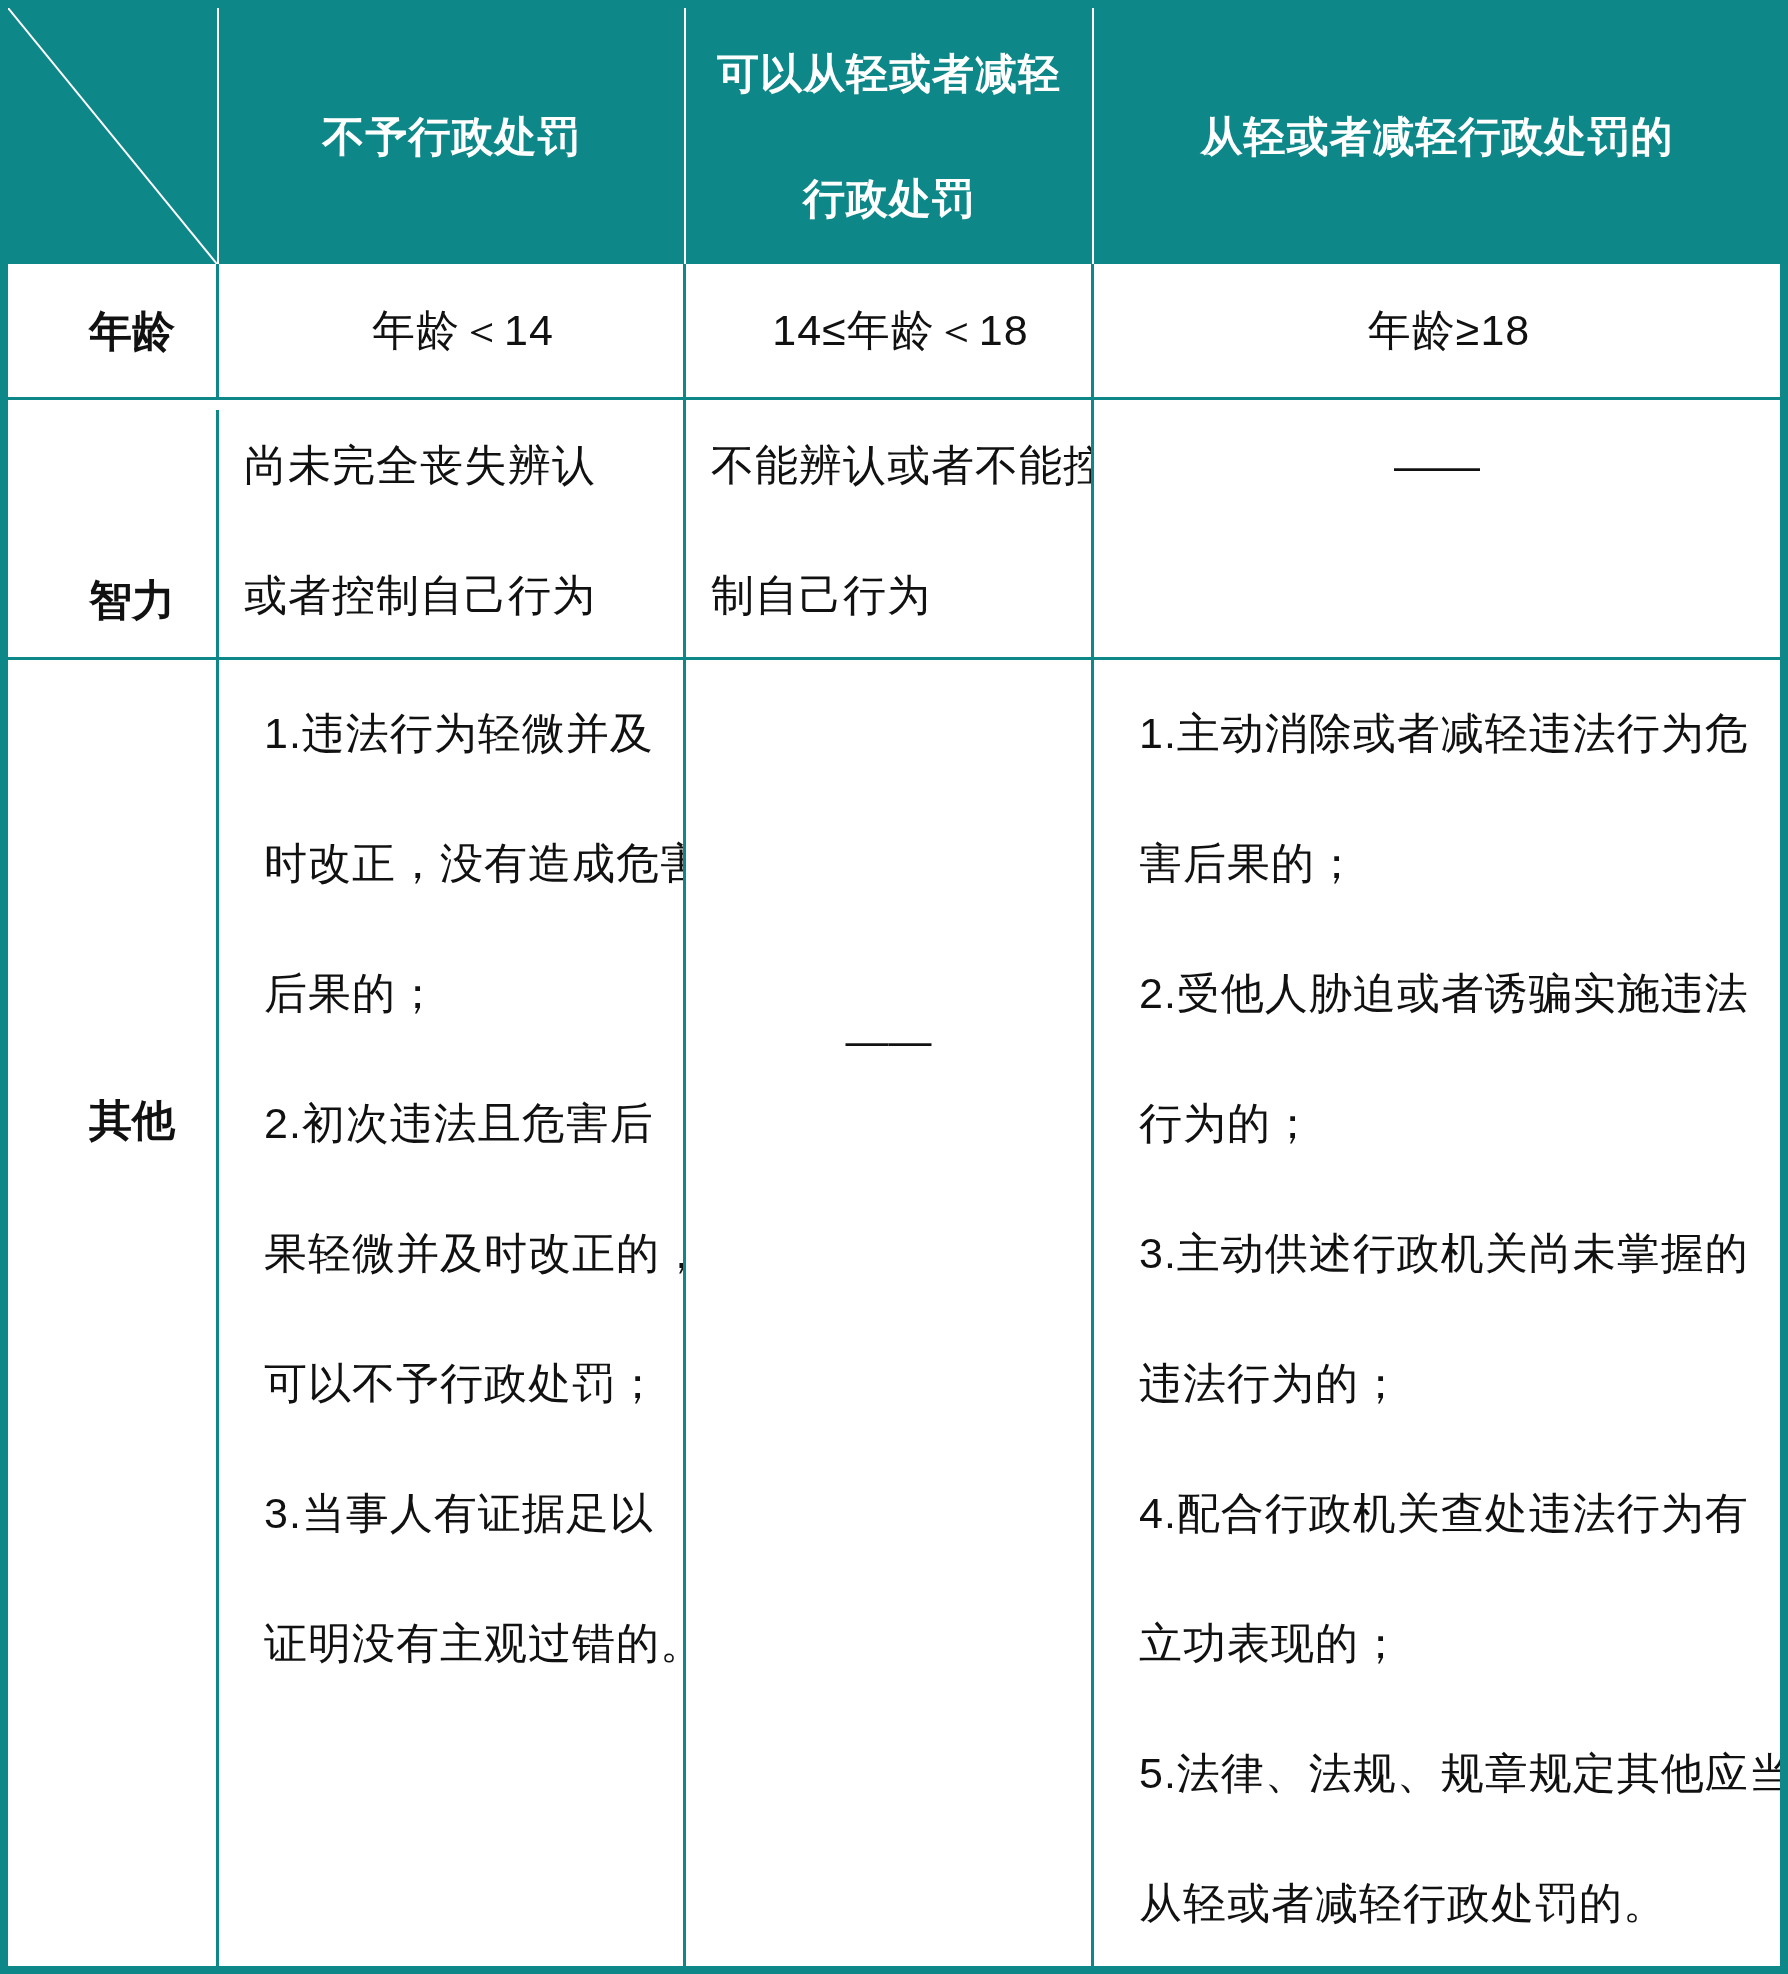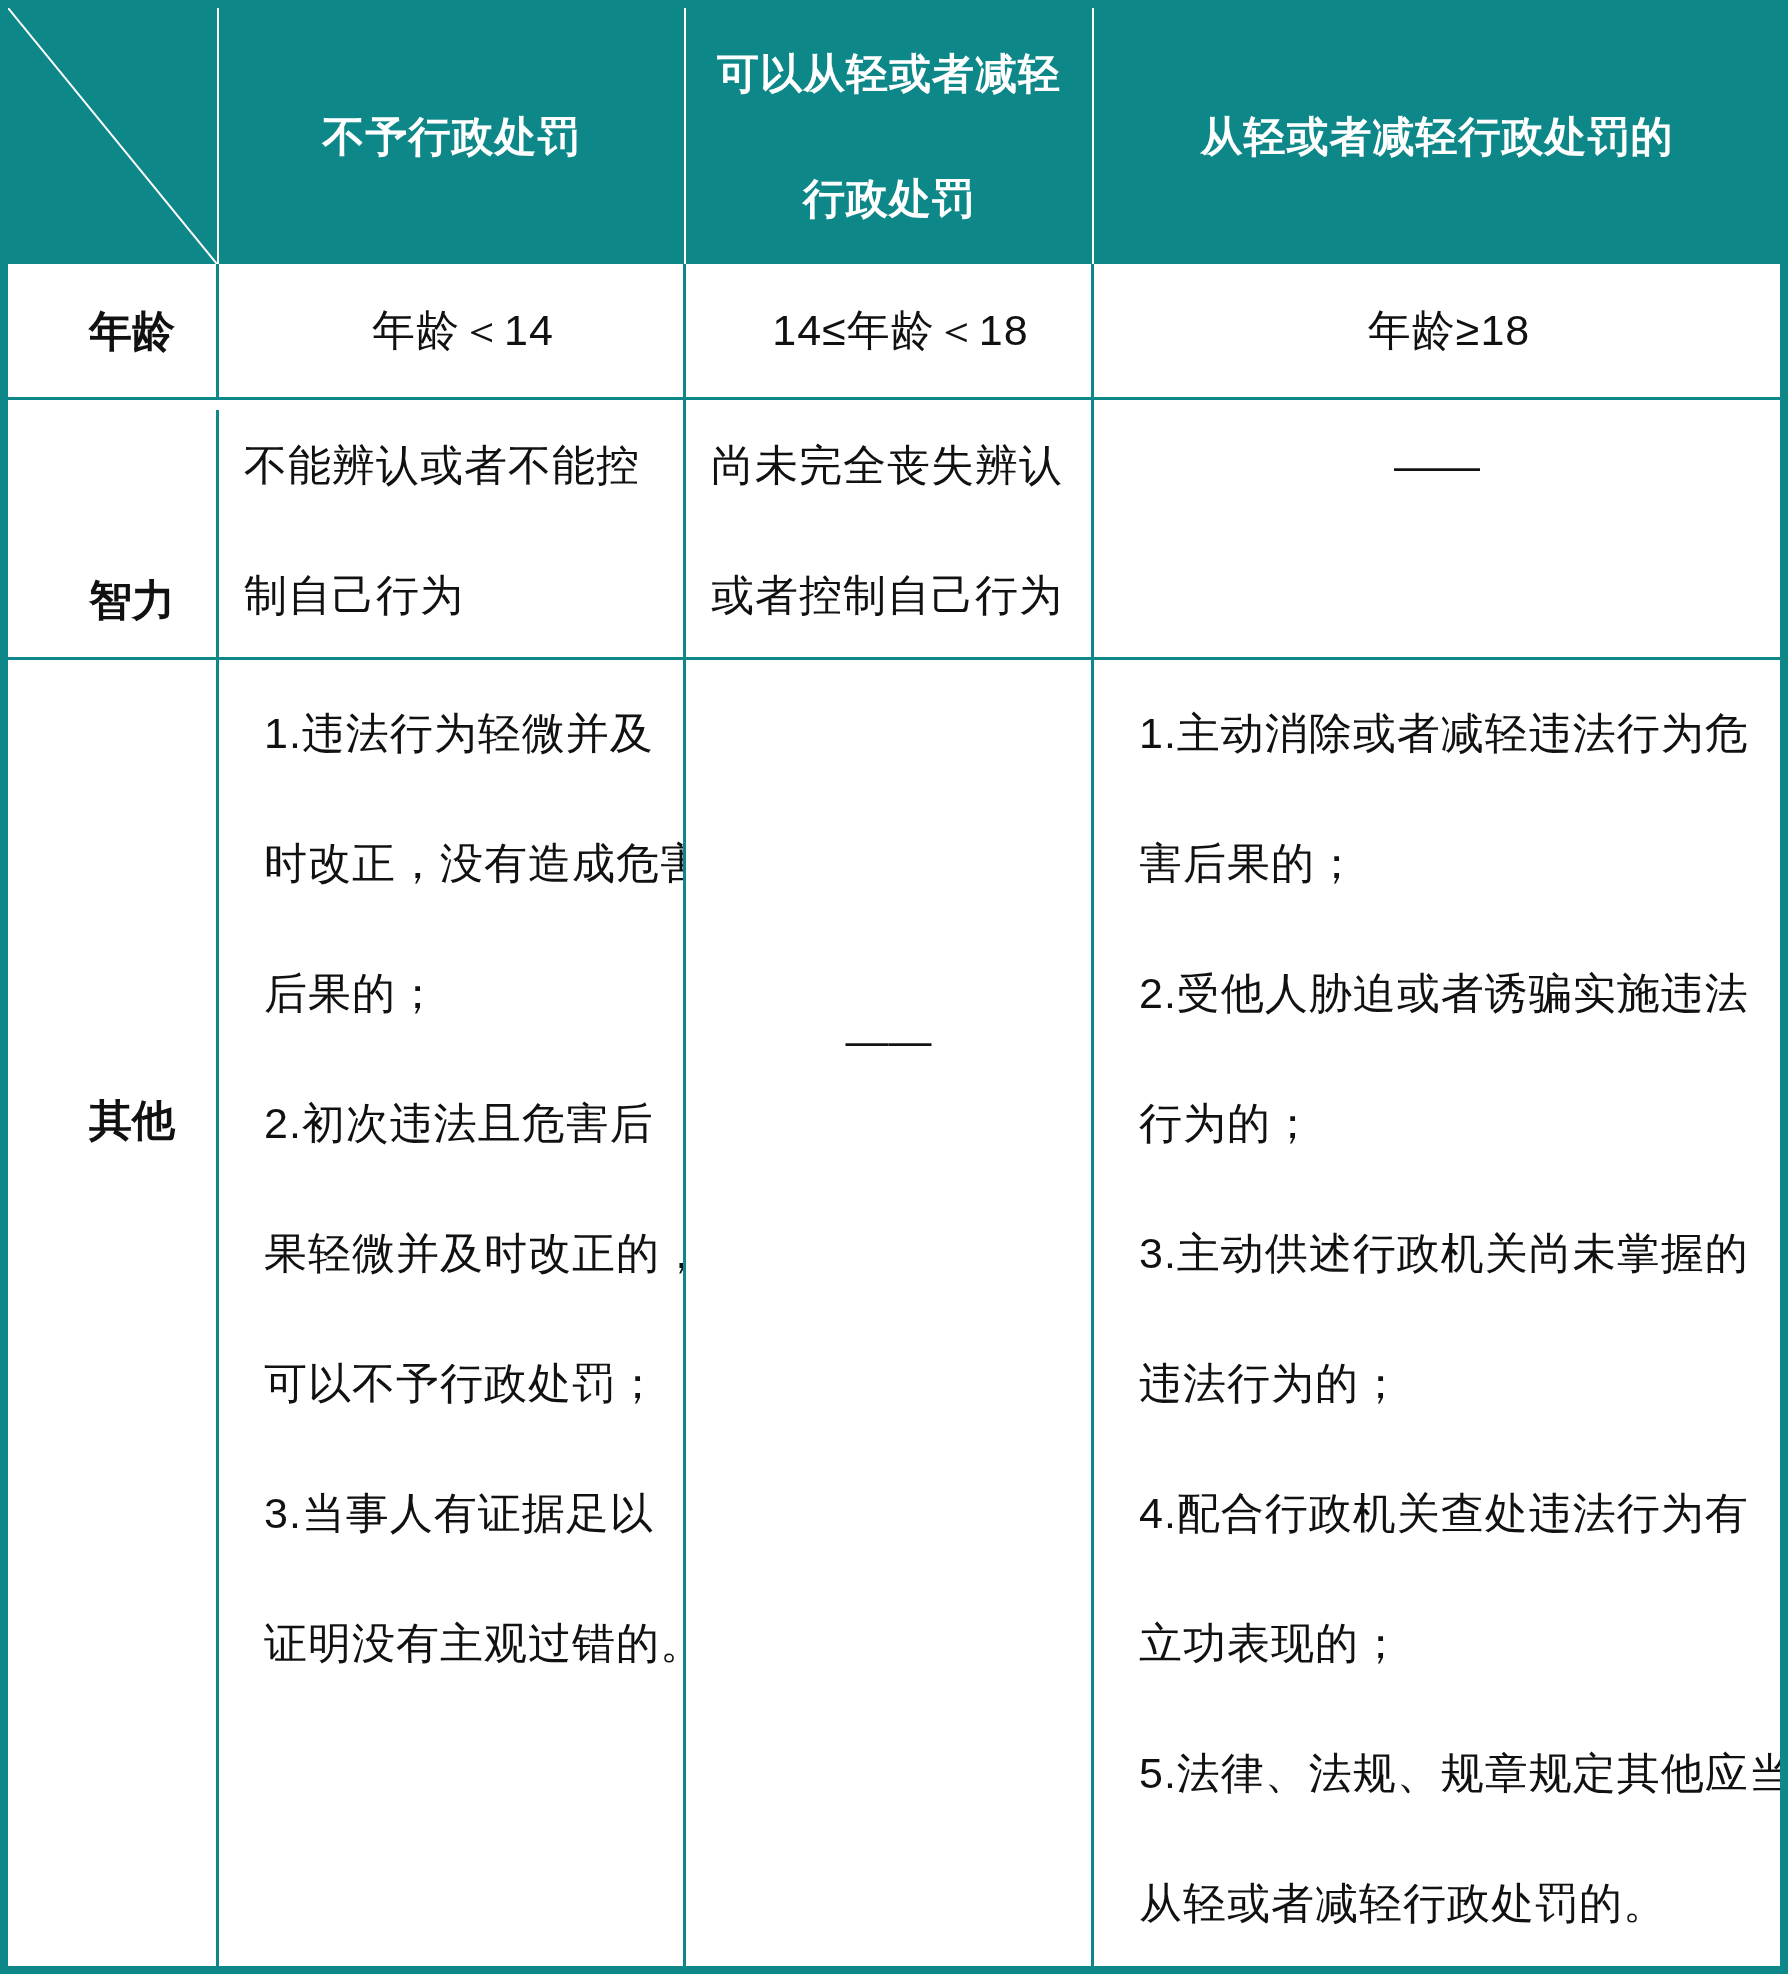--- a/index.html
+++ b/index.html
@@ -65,24 +65,24 @@
   <div class="cell hdr">可以从轻或者减轻
 行政处罚</div>
   <div class="cell hdr nr">从轻或者减轻行政处罚的</div>
 
   <div class="cell lbl tealR tealB">年龄</div>
   <div class="cell val tealR tealB">年龄＜14</div>
   <div class="cell val tealR tealB">14≤年龄＜18</div>
   <div class="cell val tealB nr">年龄≥18</div>
 
   <div class="cell lbl lbl-zhili tealR tealB">智力</div>
+  <div class="cell body tealR tealB">尚未完全丧失辨认
+或者控制自己行为</div>
   <div class="cell body tealR tealB">不能辨认或者不能控
 制自己行为</div>
-  <div class="cell body tealR tealB">尚未完全丧失辨认
-或者控制自己行为</div>
   <div class="cell dash tealB nr">——</div>
 
   <div class="cell lbl lbl-qita tealR">其他</div>
   <div class="cell body padTop8 tealR">1.违法行为轻微并及
 时改正，没有造成危害
 后果的；
 2.初次违法且危害后
 果轻微并及时改正的，
 可以不予行政处罚；
 3.当事人有证据足以

